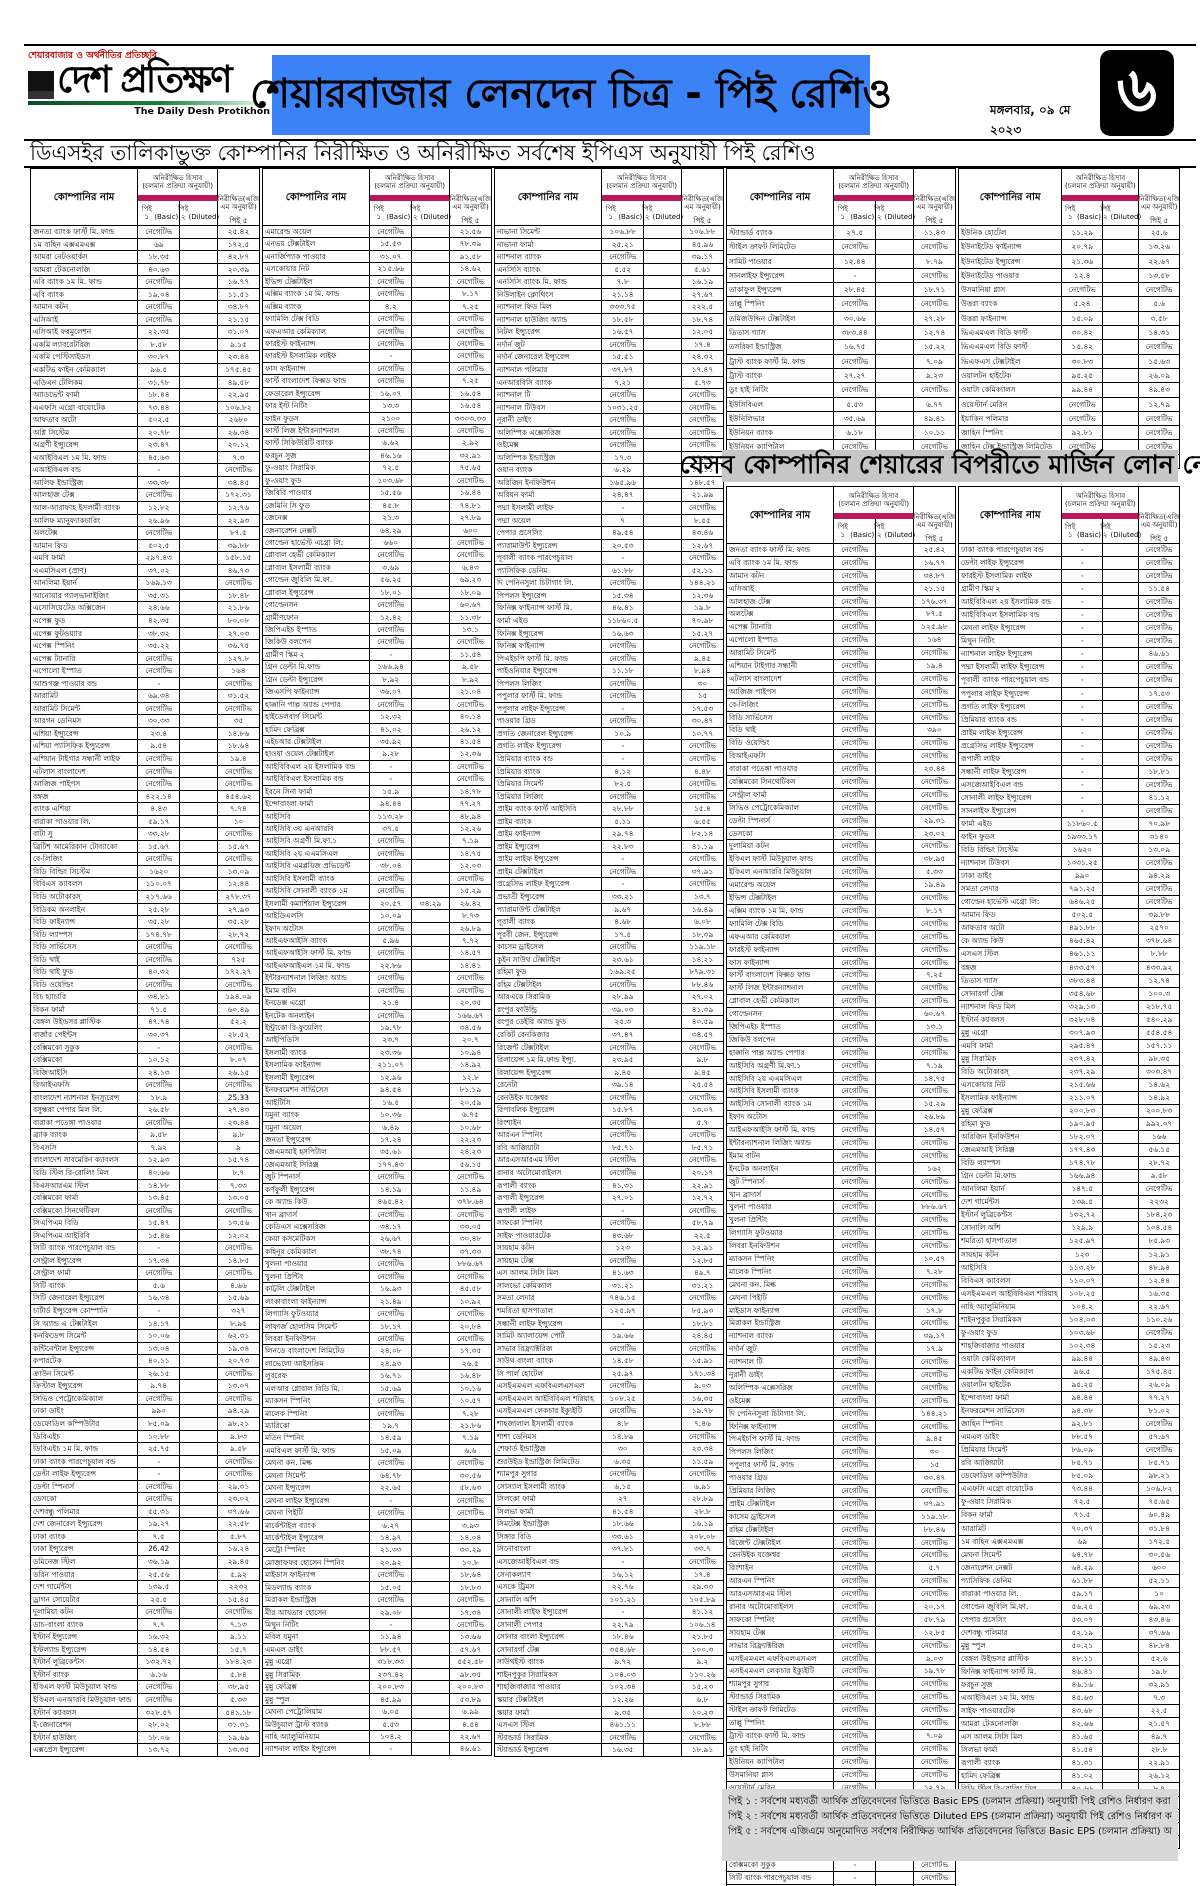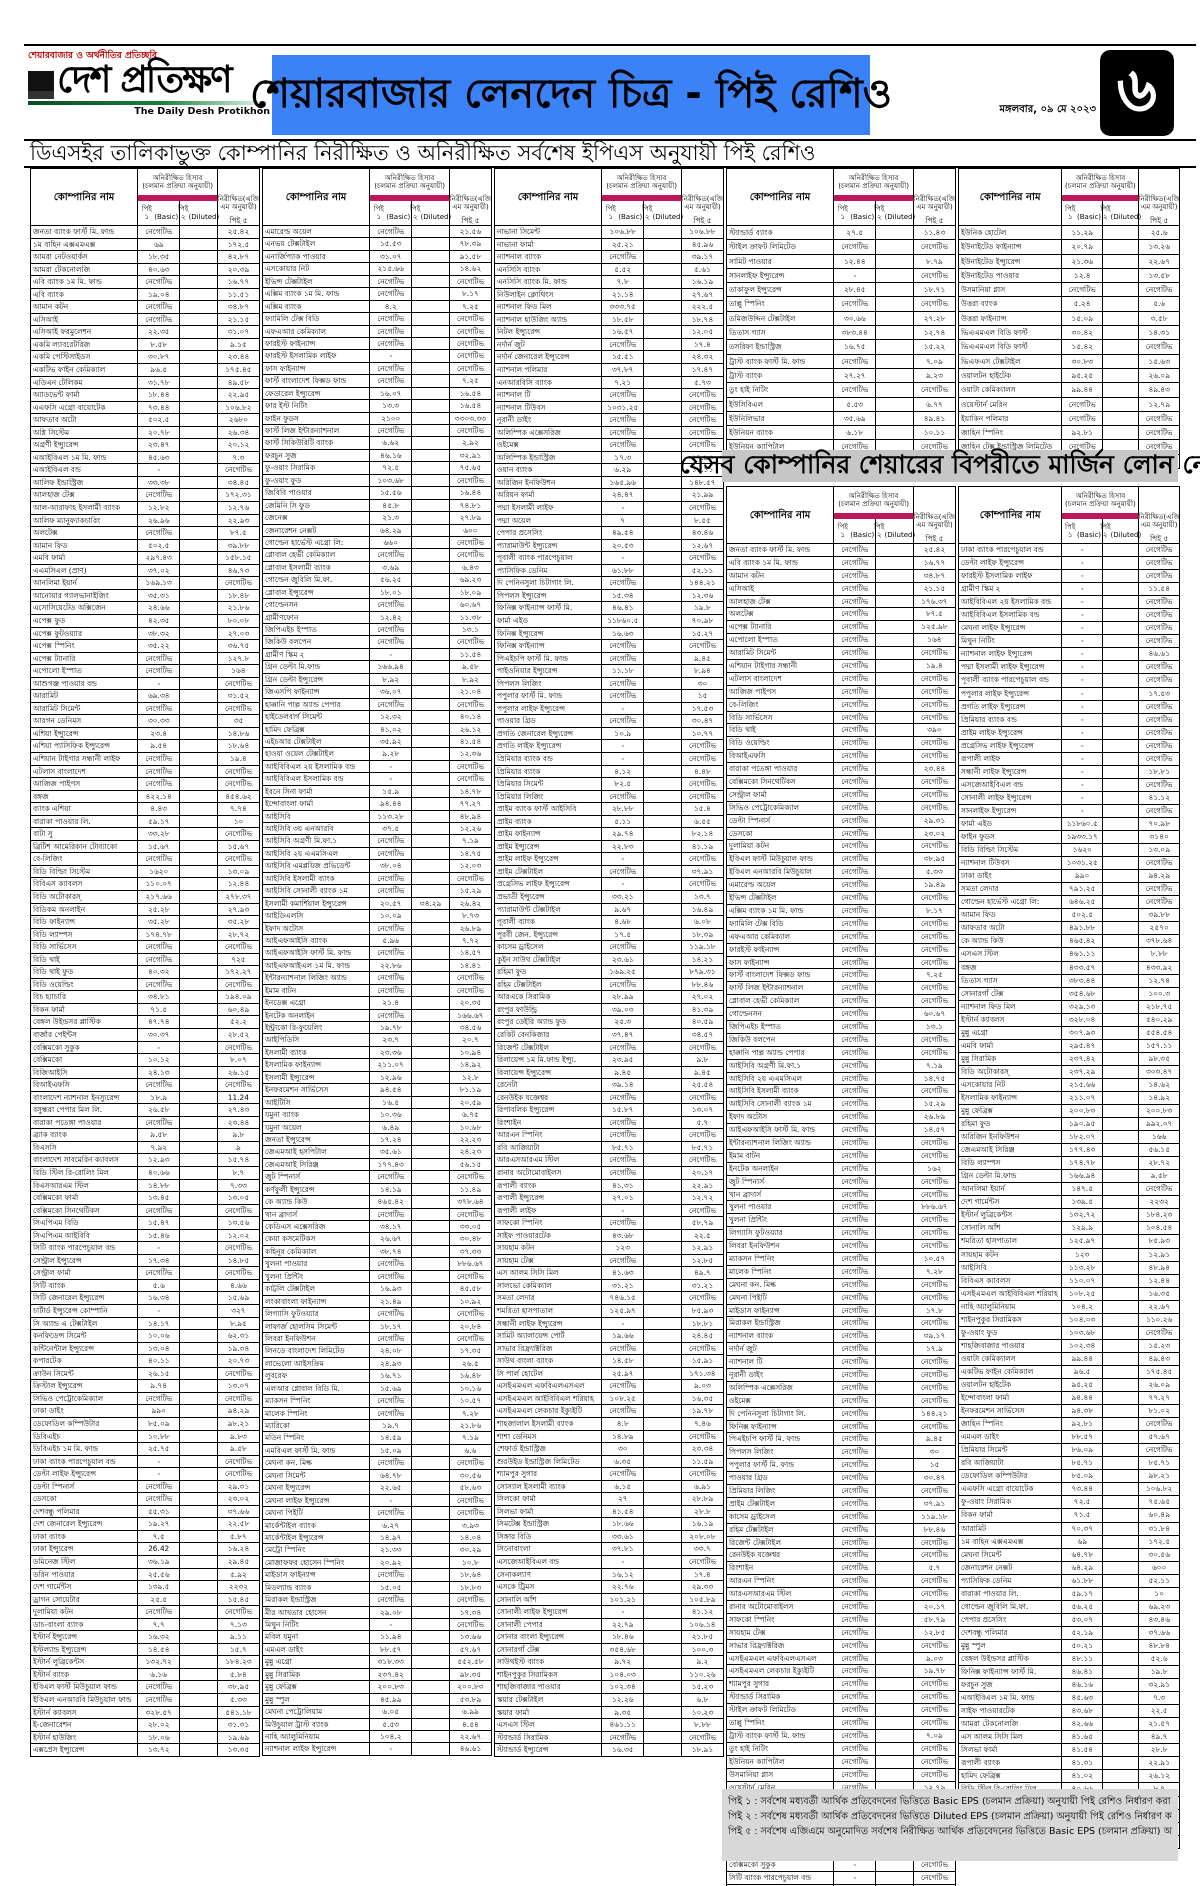--- a/index.html
+++ b/index.html
@@ -11,21 +11,21 @@
   .tagline{color:#bb0000;font-size:9px;font-weight:bold;line-height:11px;}
   .paper-row{display:flex;align-items:flex-end;}
   .logo-mark{width:26px;height:34px;background:#111;margin-right:3px;
              box-shadow:inset 0 6px 0 #fff,inset 0 -8px 0 #333;}
   .paper-name{font-size:37px;font-weight:bold;line-height:38px;letter-spacing:-2px;white-space:nowrap;}
   .green-rule{height:4px;margin-top:2px;background:linear-gradient(to right,#0b4d23,#18813c 55%,#bfe3cb 90%,#fff);}
   .paper-en{font-size:9.5px;font-weight:bold;text-align:right;line-height:12px;}
   .headline-box{position:absolute;left:272px;top:55px;width:598px;height:80px;background:#3b82f6;
                 display:flex;align-items:center;justify-content:center;
                 font-size:40px;font-weight:bold;white-space:nowrap;}
-  .edition-date{position:absolute;left:990px;top:101px;width:106px;font-size:10px;font-weight:bold;text-align:right;}
+  .edition-date{position:absolute;left:990px;top:101px;width:106px;font-size:12px;font-weight:bold;text-align:left;}
   .pagenum-box{position:absolute;left:1100px;top:50px;width:74px;height:86px;background:#000;color:#fff;
                border-radius:10px;display:flex;align-items:center;justify-content:center;
                font-size:62px;font-weight:bold;}
   .mainrule{position:absolute;left:24px;right:24px;top:139px;border-top:2px solid #000;}
   .main-title{position:absolute;left:30px;top:142px;width:1148px;font-size:21px;font-weight:normal;
               white-space:nowrap;line-height:23px;}
   .titlerule{position:absolute;left:24px;right:24px;top:166px;border-top:2px solid #000;}
   
   .pe-table{position:absolute;border:1px solid #000;background:#fff;}
   .pt-head{display:grid;grid-template-columns:47% 18.5% 16.5% 18%;grid-template-rows:32px 24px;
@@ -502,21 +502,21 @@
         <div class="t-row">
           <div class="c name">বিআইএফসি</div>
           <div class="c v1">নেগেটিভ</div>
           <div class="c v2"></div>
           <div class="c v5">নেগেটিভ</div>
         </div>
         <div class="t-row">
           <div class="c name">বাংলাদেশ ন্যাশনাল ইনস্যুরেন্স</div>
           <div class="c v1">১৮.৯</div>
           <div class="c v2"></div>
-          <div class="c v5">11.24</div>
+          <div class="c v5">25.33</div>
         </div>
         <div class="t-row">
           <div class="c name">বসুন্ধরা পেপার মিল লি.</div>
           <div class="c v1">২৬.৫৮</div>
           <div class="c v2"></div>
           <div class="c v5">২৭.৪৩</div>
         </div>
         <div class="t-row">
           <div class="c name">বারাকা পতেঙ্গা পাওয়ার</div>
           <div class="c v1">নেগেটিভ</div>

